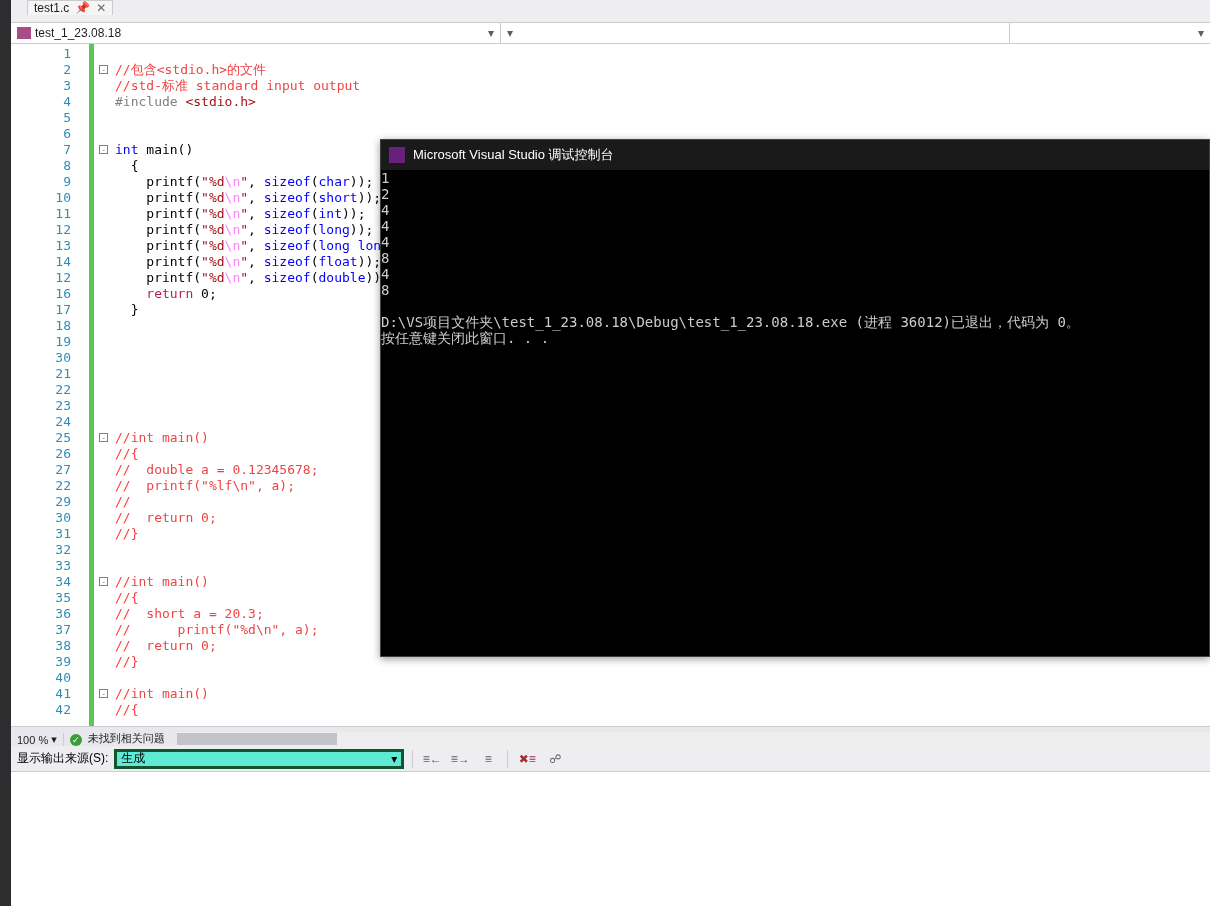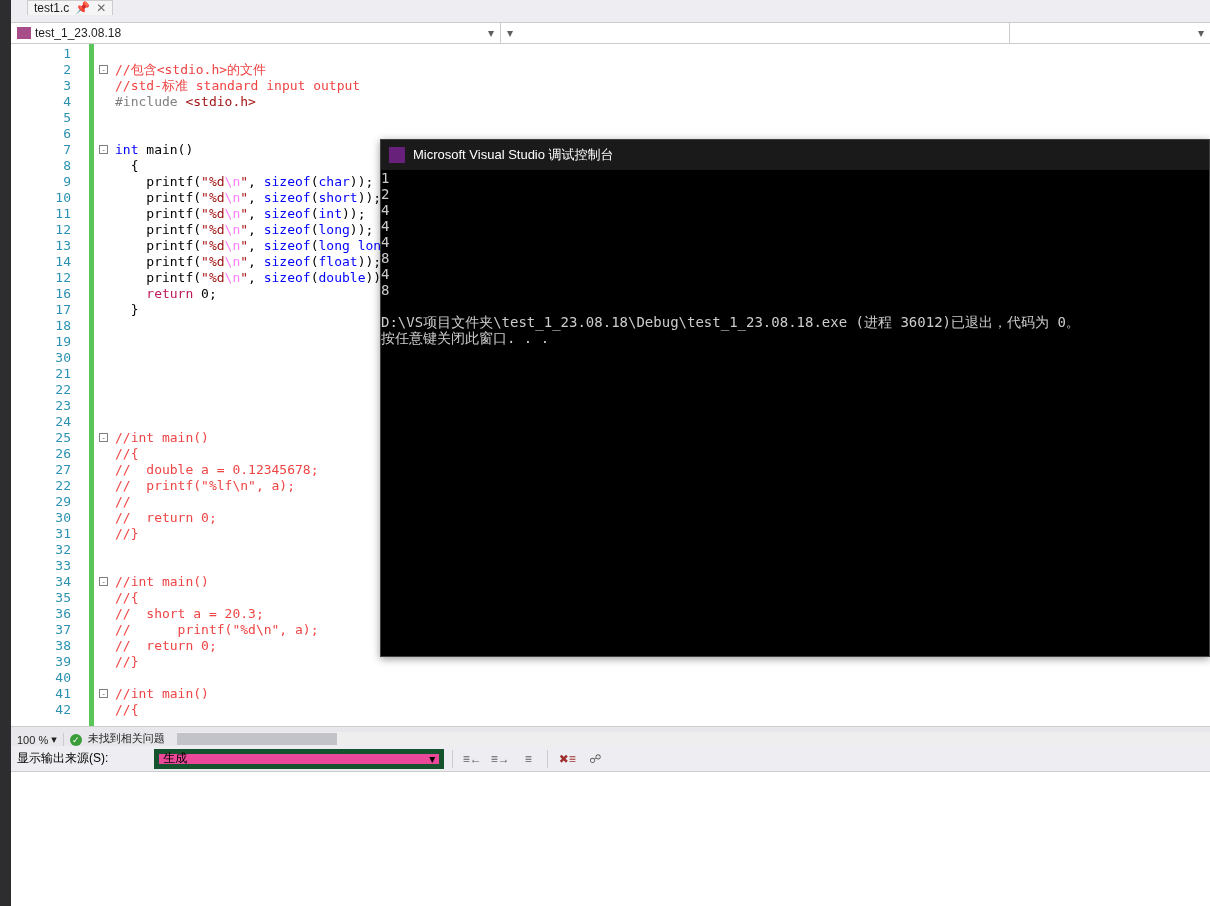--- a/index.html
+++ b/index.html
@@ -51,21 +51,21 @@
 .status-strip{height:20px;background:#e8e8ec;border-top:1px solid #ccc;display:flex;align-items:flex-end;font-size:11px;color:#1e1e1e;}
 .status-strip .zoom{padding:0 6px;border-right:1px solid #ccc;display:flex;align-items:center;gap:3px;}
 .status-strip .ok{width:12px;height:12px;margin:0 6px;border-radius:50%;background:#3a9d3a;display:inline-flex;align-items:center;justify-content:center;color:#fff;font-size:9px;}
 .hscroll{flex:1;height:14px;background:#eee;display:flex;align-items:center;position:relative;margin-left:12px;}
 .hscroll .thumb{height:12px;width:160px;background:#c2c3c9;position:absolute;left:0;}
 
 
 .output-panel{height:160px;display:flex;flex-direction:column;background:#fff;}
 .op-header{background:#eeeef2;padding:3px 6px;font-size:12px;color:#1e1e1e;border-top:1px solid #c0c0c8;border-bottom:1px solid #c0c0c8;}
 .op-tools{height:26px;background:#eeeef2;display:flex;align-items:center;padding:0 6px;gap:6px;border-bottom:1px solid #ccc;}
-.op-tools .sel{display:flex;align-items:center;border:5px solid #14532d;background:#ec4899;height:20px;padding:0 4px;width:290px;justify-content:space-between;margin-left:40px;}
+.op-tools .sel{display:flex;align-items:center;border:3px solid #14532d;background:#5eead4;height:20px;padding:0 4px;width:290px;justify-content:space-between;}
 .op-tools .ibtn{width:22px;height:20px;display:flex;align-items:center;justify-content:center;color:#606060;border:1px solid transparent;}
 .op-tools .sep{width:1px;height:18px;background:#ccc;margin:0 2px;}
 .op-body{flex:1;font-family:"NSimSun",Consolas,monospace;font-size:12px;line-height:15px;white-space:pre;padding:2px 4px;overflow:hidden;}
 </style>
 </head>
 <body>
 
 <div class="left-rail"></div>
 
 <div class="content-col">

